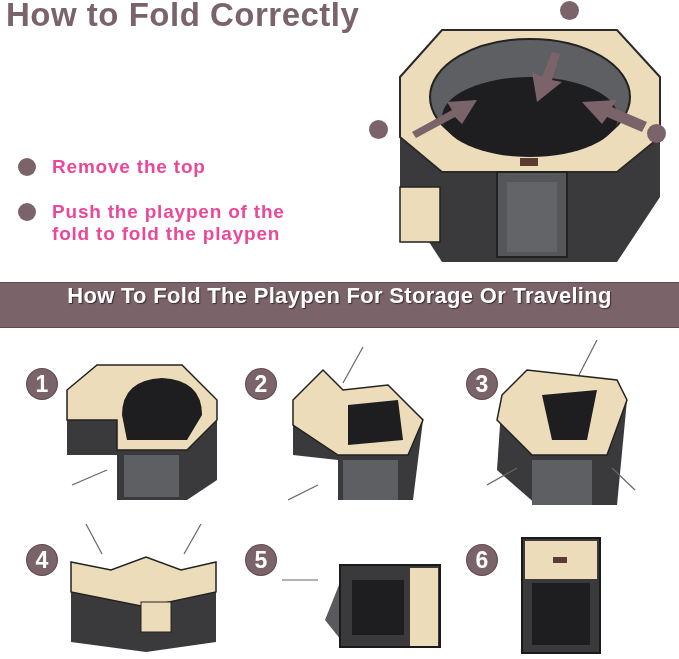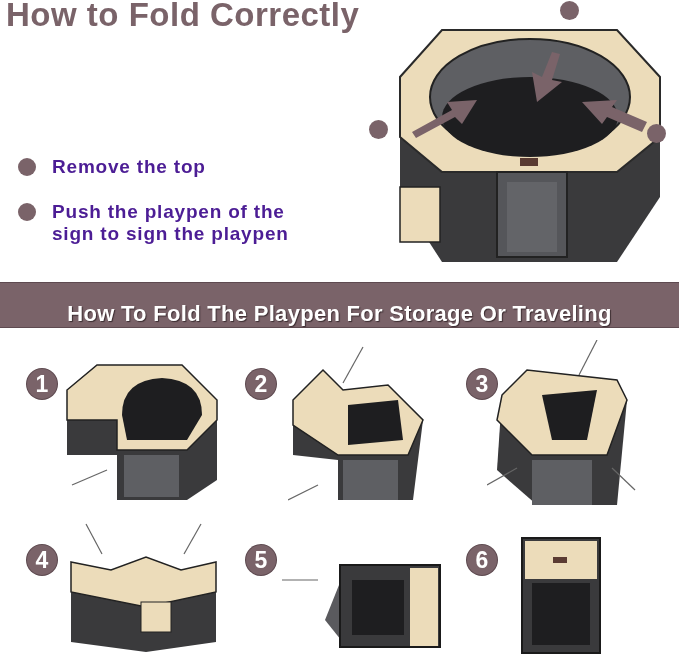--- a/index.html
+++ b/index.html
@@ -1,36 +1,36 @@
 <!DOCTYPE html>
 <html><head>
 <meta charset="utf-8">
 <style>
   html,body{margin:0;padding:0;background:#fff;}
   body{width:679px;height:659px;position:relative;overflow:hidden;font-family:"Liberation Sans",sans-serif;}
   .title{position:absolute;left:6px;top:-4px;font-size:33px;font-weight:bold;color:#7a6369;letter-spacing:0.5px;white-space:nowrap;}
   .bullet{position:absolute;left:18px;width:18px;height:18px;border-radius:50%;background:#7a6369;}
-  .btext{position:absolute;left:52px;font-size:19px;font-weight:bold;color:#4c1d95;line-height:22px;letter-spacing:0.8px;}
+  .btext{position:absolute;left:52px;font-size:19px;font-weight:bold;color:#ec4899;line-height:22px;letter-spacing:0.8px;}
   .dot{position:absolute;width:19px;height:19px;border-radius:50%;background:#7a6369;}
-  .banner{position:absolute;left:0;top:282px;width:679px;height:44px;background:#7a6369;border-top:1px solid #5e4a50;border-bottom:1px solid #5e4a50;display:flex;align-items:flex-end;justify-content:center;}
+  .banner{position:absolute;left:0;top:282px;width:679px;height:44px;background:#7a6369;border-top:1px solid #5e4a50;border-bottom:1px solid #5e4a50;display:flex;align-items:flex-start;justify-content:center;}
   .banner span{color:#fff;font-size:22px;font-weight:bold;letter-spacing:0.3px;text-shadow:1px 1px 1px #3c2d31;white-space:nowrap;}
   .stepnum{position:absolute;width:30px;height:30px;border-radius:50%;background:#7a6369;color:#fff;font-size:23px;font-weight:bold;display:flex;align-items:center;justify-content:center;box-shadow:0 0 0 1px #5e4a50;}
   .pen{position:absolute;}
   svg{display:block;}
 </style>
 </head>
 <body>
 
 <div class="title">How to Fold Correctly</div>
 
 <div class="bullet" style="top:158px"></div>
 <div class="btext" style="top:156px">Remove the top</div>
 <div class="bullet" style="top:203px"></div>
 <div class="btext" style="top:201px">Push the playpen of the</div>
-<div class="btext" style="top:223px">sign to sign the playpen</div>
+<div class="btext" style="top:223px">fold to fold the playpen</div>
 
 <div class="pen" style="left:392px;top:22px;width:275px;height:245px">
   <svg width="275" height="245" viewBox="0 0 275 245">
     <polygon points="50,8 225,8 268,55 268,175 225,240 50,240 8,175 8,55" fill="#3a3a3c"></polygon>
     <polygon points="50,8 225,8 268,55 268,115 225,150 50,150 8,115 8,55" fill="#ecdcba" stroke="#2a2a2a" stroke-width="2"></polygon>
     <ellipse cx="138" cy="75" rx="100" ry="58" fill="#5e5f63" stroke="#222" stroke-width="2"></ellipse>
     <ellipse cx="138" cy="95" rx="88" ry="40" fill="#1e1e20"></ellipse>
     <rect x="105" y="150" width="70" height="85" fill="#55565a" stroke="#222" stroke-width="2"></rect>
     <rect x="115" y="160" width="50" height="70" fill="#636468"></rect>
     <rect x="128" y="136" width="18" height="8" fill="#5a3b32"></rect>

